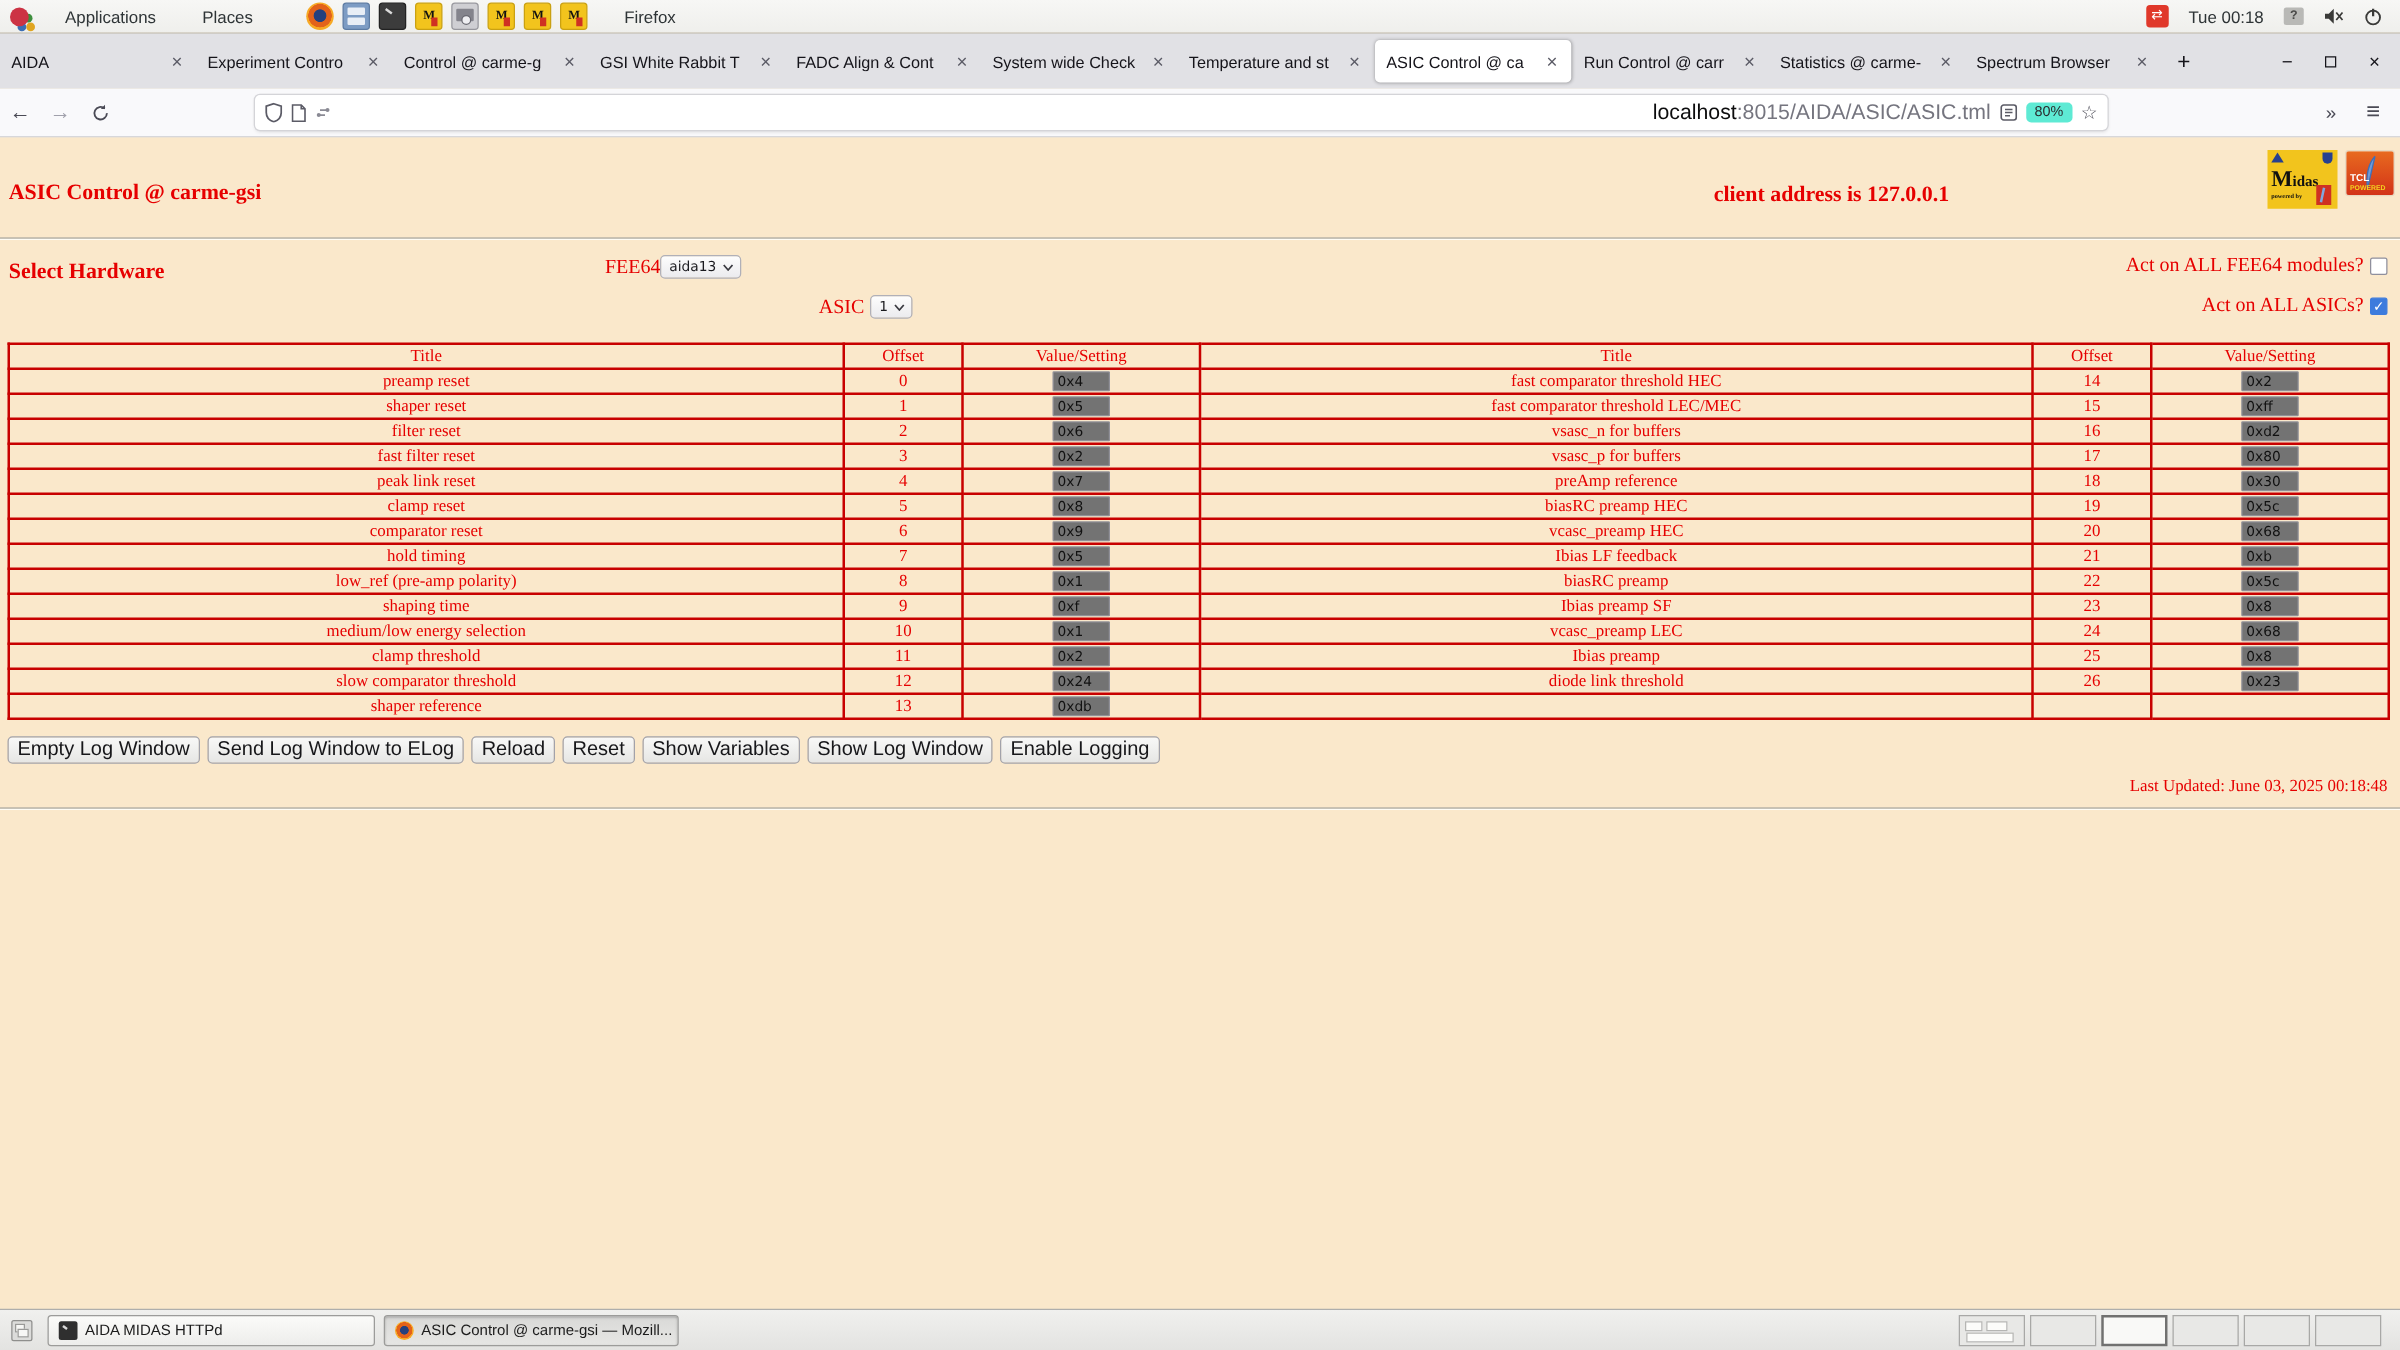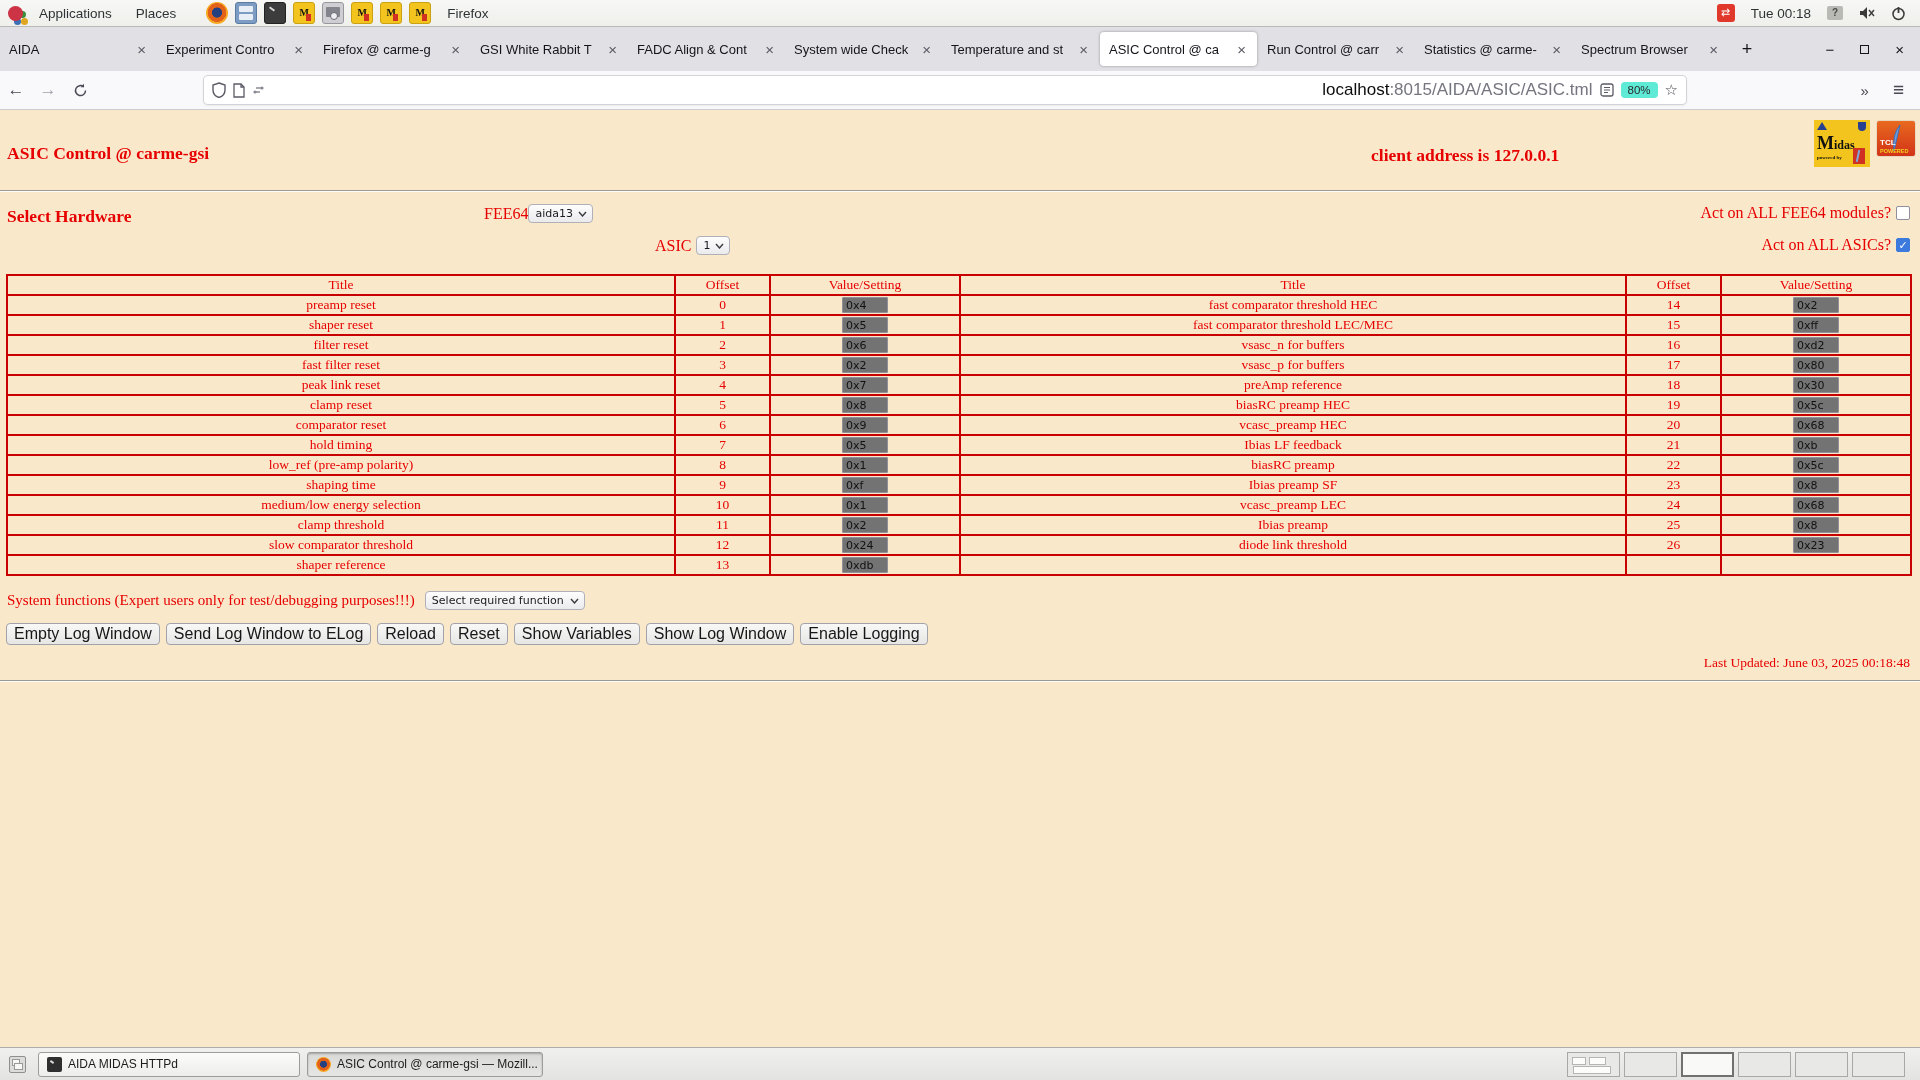--- a/index.html
+++ b/index.html
@@ -2,21 +2,21 @@
 <html><head>
 <meta charset="utf-8">
 <style>
   * { box-sizing: border-box; margin: 0; padding: 0; }
   html,body { width:1920px; height:1080px; }
   body { position:relative; font-family:"Liberation Sans", sans-serif; background:#fae8cb; overflow:hidden; }
 
   
   .top-panel{ position:absolute; top:0; left:0; right:0; height:27px; background:linear-gradient(#f7f7f5,#efefec);
               border-bottom:1px solid #b9b9b6; display:flex; align-items:center; color:#2e3436; font-size:13.5px; }
-  .tp-left{ display:flex; align-items:center; gap:8px; padding-left:8px; }
+  .tp-left{ display:flex; align-items:center; gap:21px; padding-left:8px; }
   .tp-menu{ padding:0 8px; cursor:default; }
   .gnome-dot{ width:15px; height:15px; border-radius:50%; background:#cc3344;
               box-shadow:7px 1px 0 -4px #3d8f3d, 2px 8px 0 -4px #3b6fb5, 9px 8px 0 -4px #e0a520; }
   .launchers{ display:flex; align-items:center; gap:7px; margin-left:14px; }
   .l-icon{ width:22px; height:22px; border-radius:3px; position:relative; }
   .icon-ff-round{ border-radius:50%; background:radial-gradient(circle at 50% 48%, #24407e 0 30%, #e3621a 34% 58%, #f7a924 60% 100%); }
   .icon-files{ background:#7d9cc4; border:1px solid #5c7ba3; }
   .icon-files:before, .icon-files:after{ content:""; position:absolute; left:3px; right:3px; height:6px; background:#e8eef6; border-radius:1px; }
   .icon-files:before{ top:3px; } .icon-files:after{ bottom:3px; }
   .icon-term{ background:#3c3c3c; border:1px solid #222; }
@@ -170,21 +170,21 @@
   <div class="tabs">
     <div class="tab">
       <span class="tab-label">AIDA</span>
       <span class="tab-close">×</span>
     </div>
     <div class="tab">
       <span class="tab-label">Experiment Contro</span>
       <span class="tab-close">×</span>
     </div>
     <div class="tab">
-      <span class="tab-label">Firefox @ carme-g</span>
+      <span class="tab-label">Control @ carme-g</span>
       <span class="tab-close">×</span>
     </div>
     <div class="tab">
       <span class="tab-label">GSI White Rabbit T</span>
       <span class="tab-close">×</span>
     </div>
     <div class="tab">
       <span class="tab-label">FADC Align &amp; Cont</span>
       <span class="tab-close">×</span>
     </div>
@@ -447,29 +447,20 @@
       <td>shaper reference</td>
       <td>13</td>
       <td><input class="val" value="0xdb" style=""></td>
       <td class="nb"></td>
       <td class="nb"></td>
       <td class="nb"></td>
     </tr>
   </tbody>
     </table>
 
-  <div class="sysfunc">
-    <span>System functions (Expert users only for test/debugging purposes!!!)</span>
-    <span class="select">
-      <span>Select required function</span>
-      <svg width="9" height="6" viewBox="0 0 9 6">
-          <path d="M1 1l3.5 4L8 1" fill="none" stroke="#3a3a40" stroke-width="1.4"></path>
-        </svg>
-    </span>
-  </div>
 
   <div class="btn-row">
     <button class="gtk-btn">Empty Log Window</button>
     <button class="gtk-btn">Send Log Window to ELog</button>
     <button class="gtk-btn">Reload</button>
     <button class="gtk-btn">Reset</button>
     <button class="gtk-btn">Show Variables</button>
     <button class="gtk-btn">Show Log Window</button>
     <button class="gtk-btn">Enable Logging</button>
   </div>

